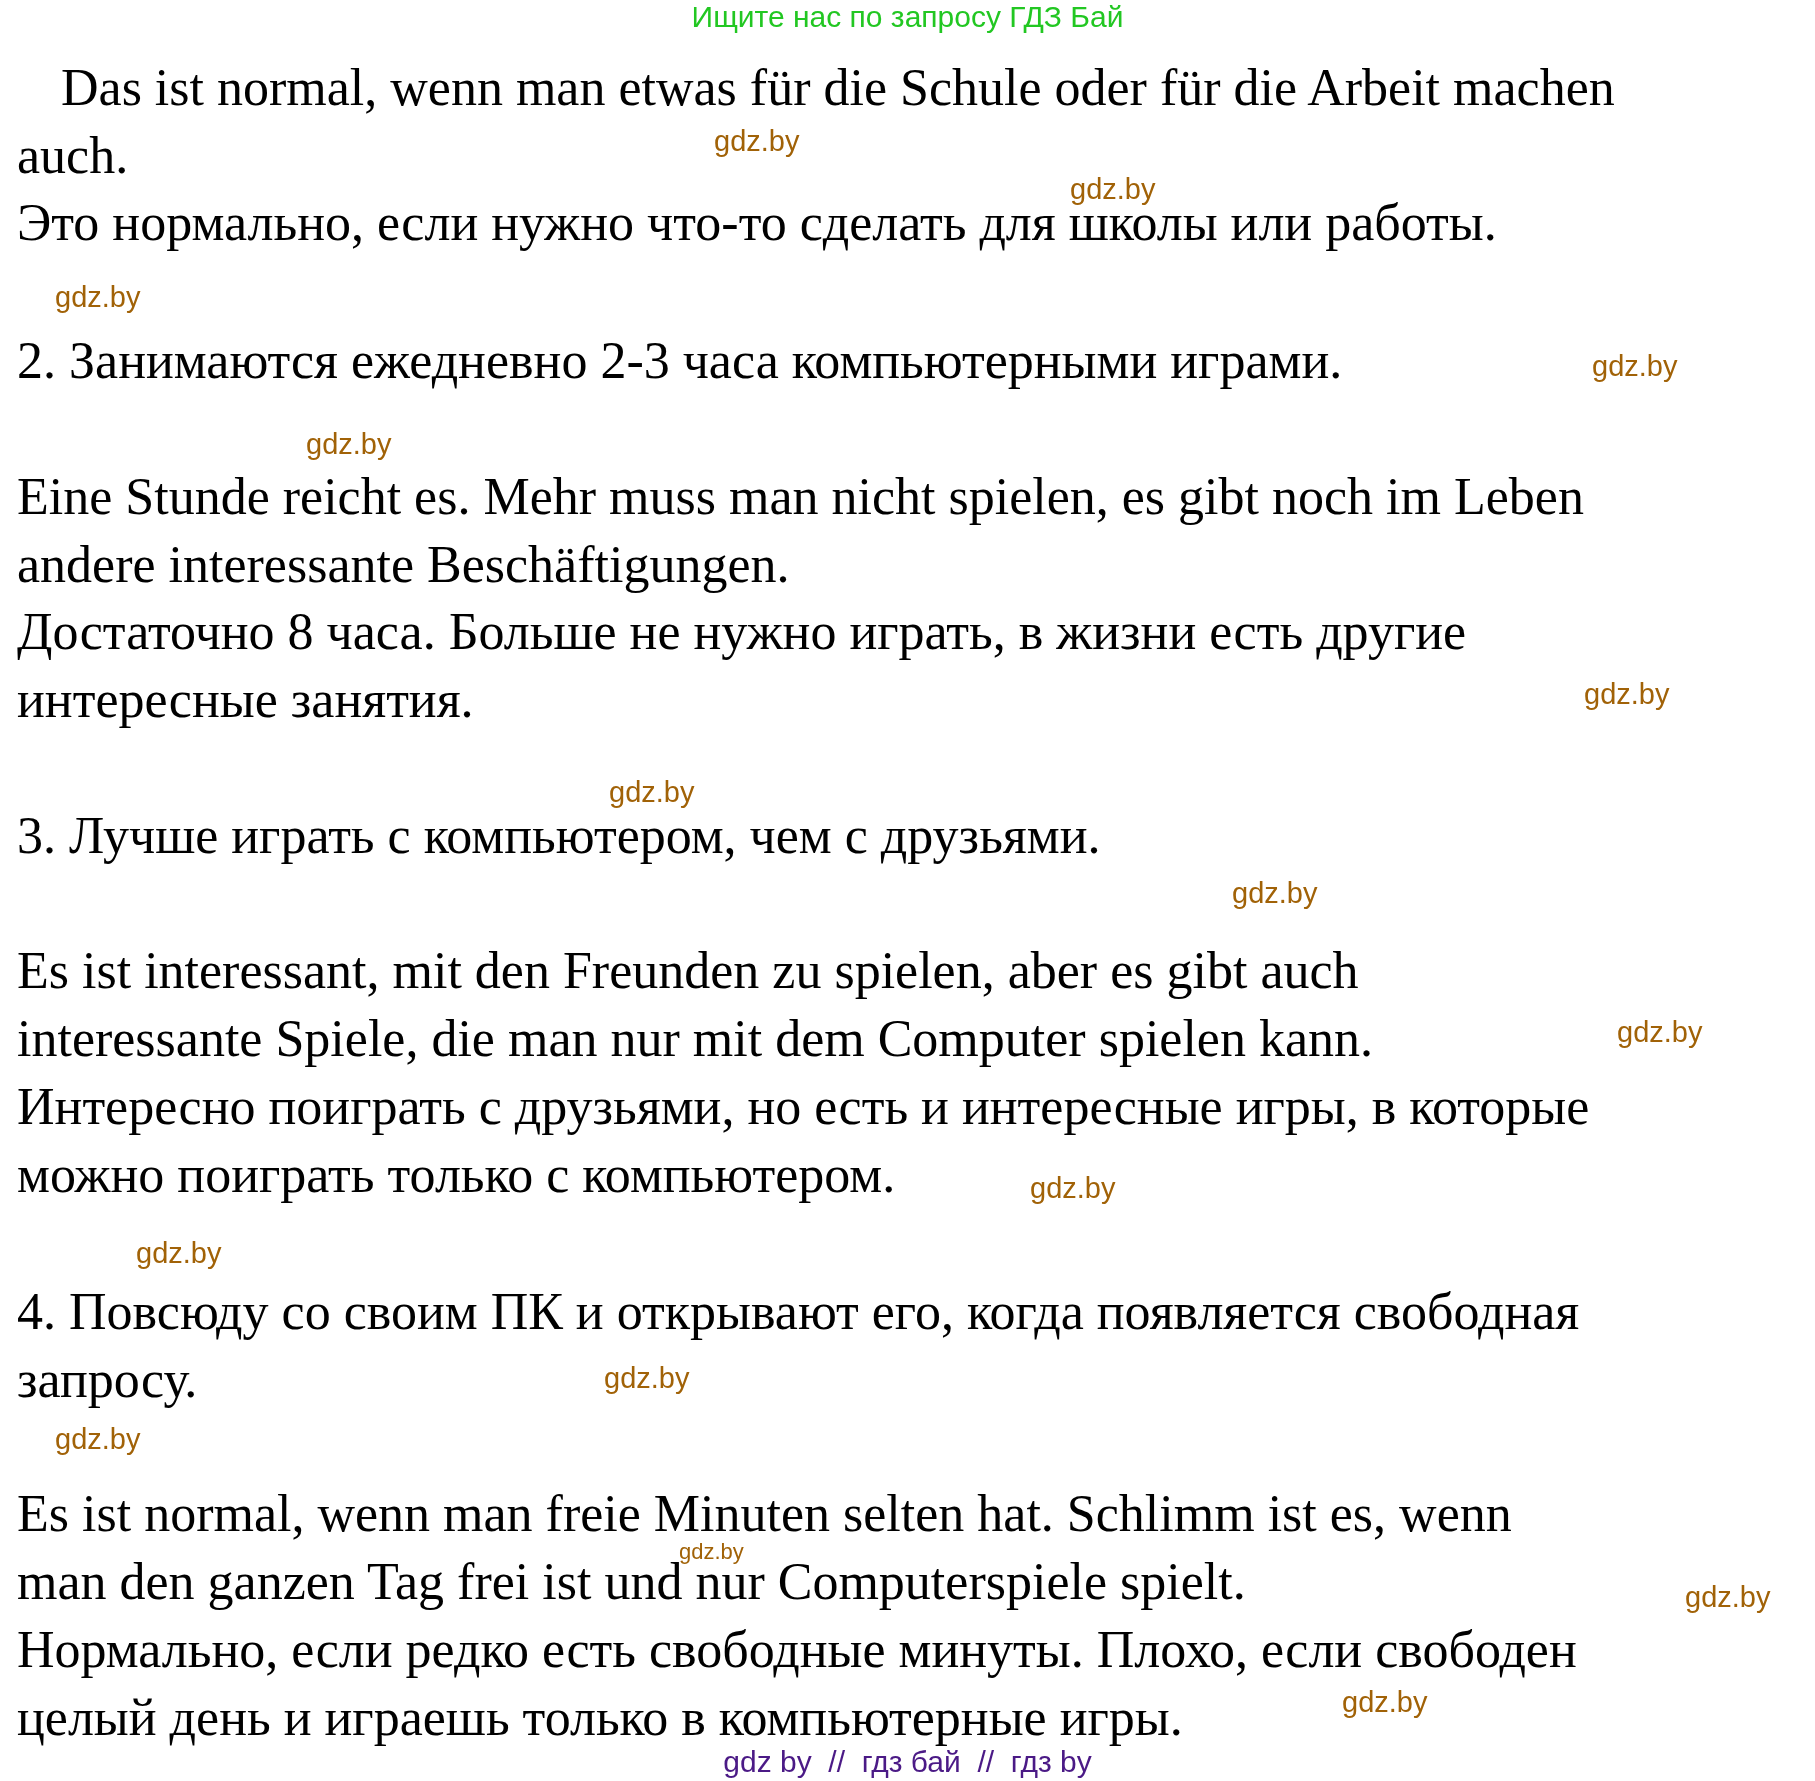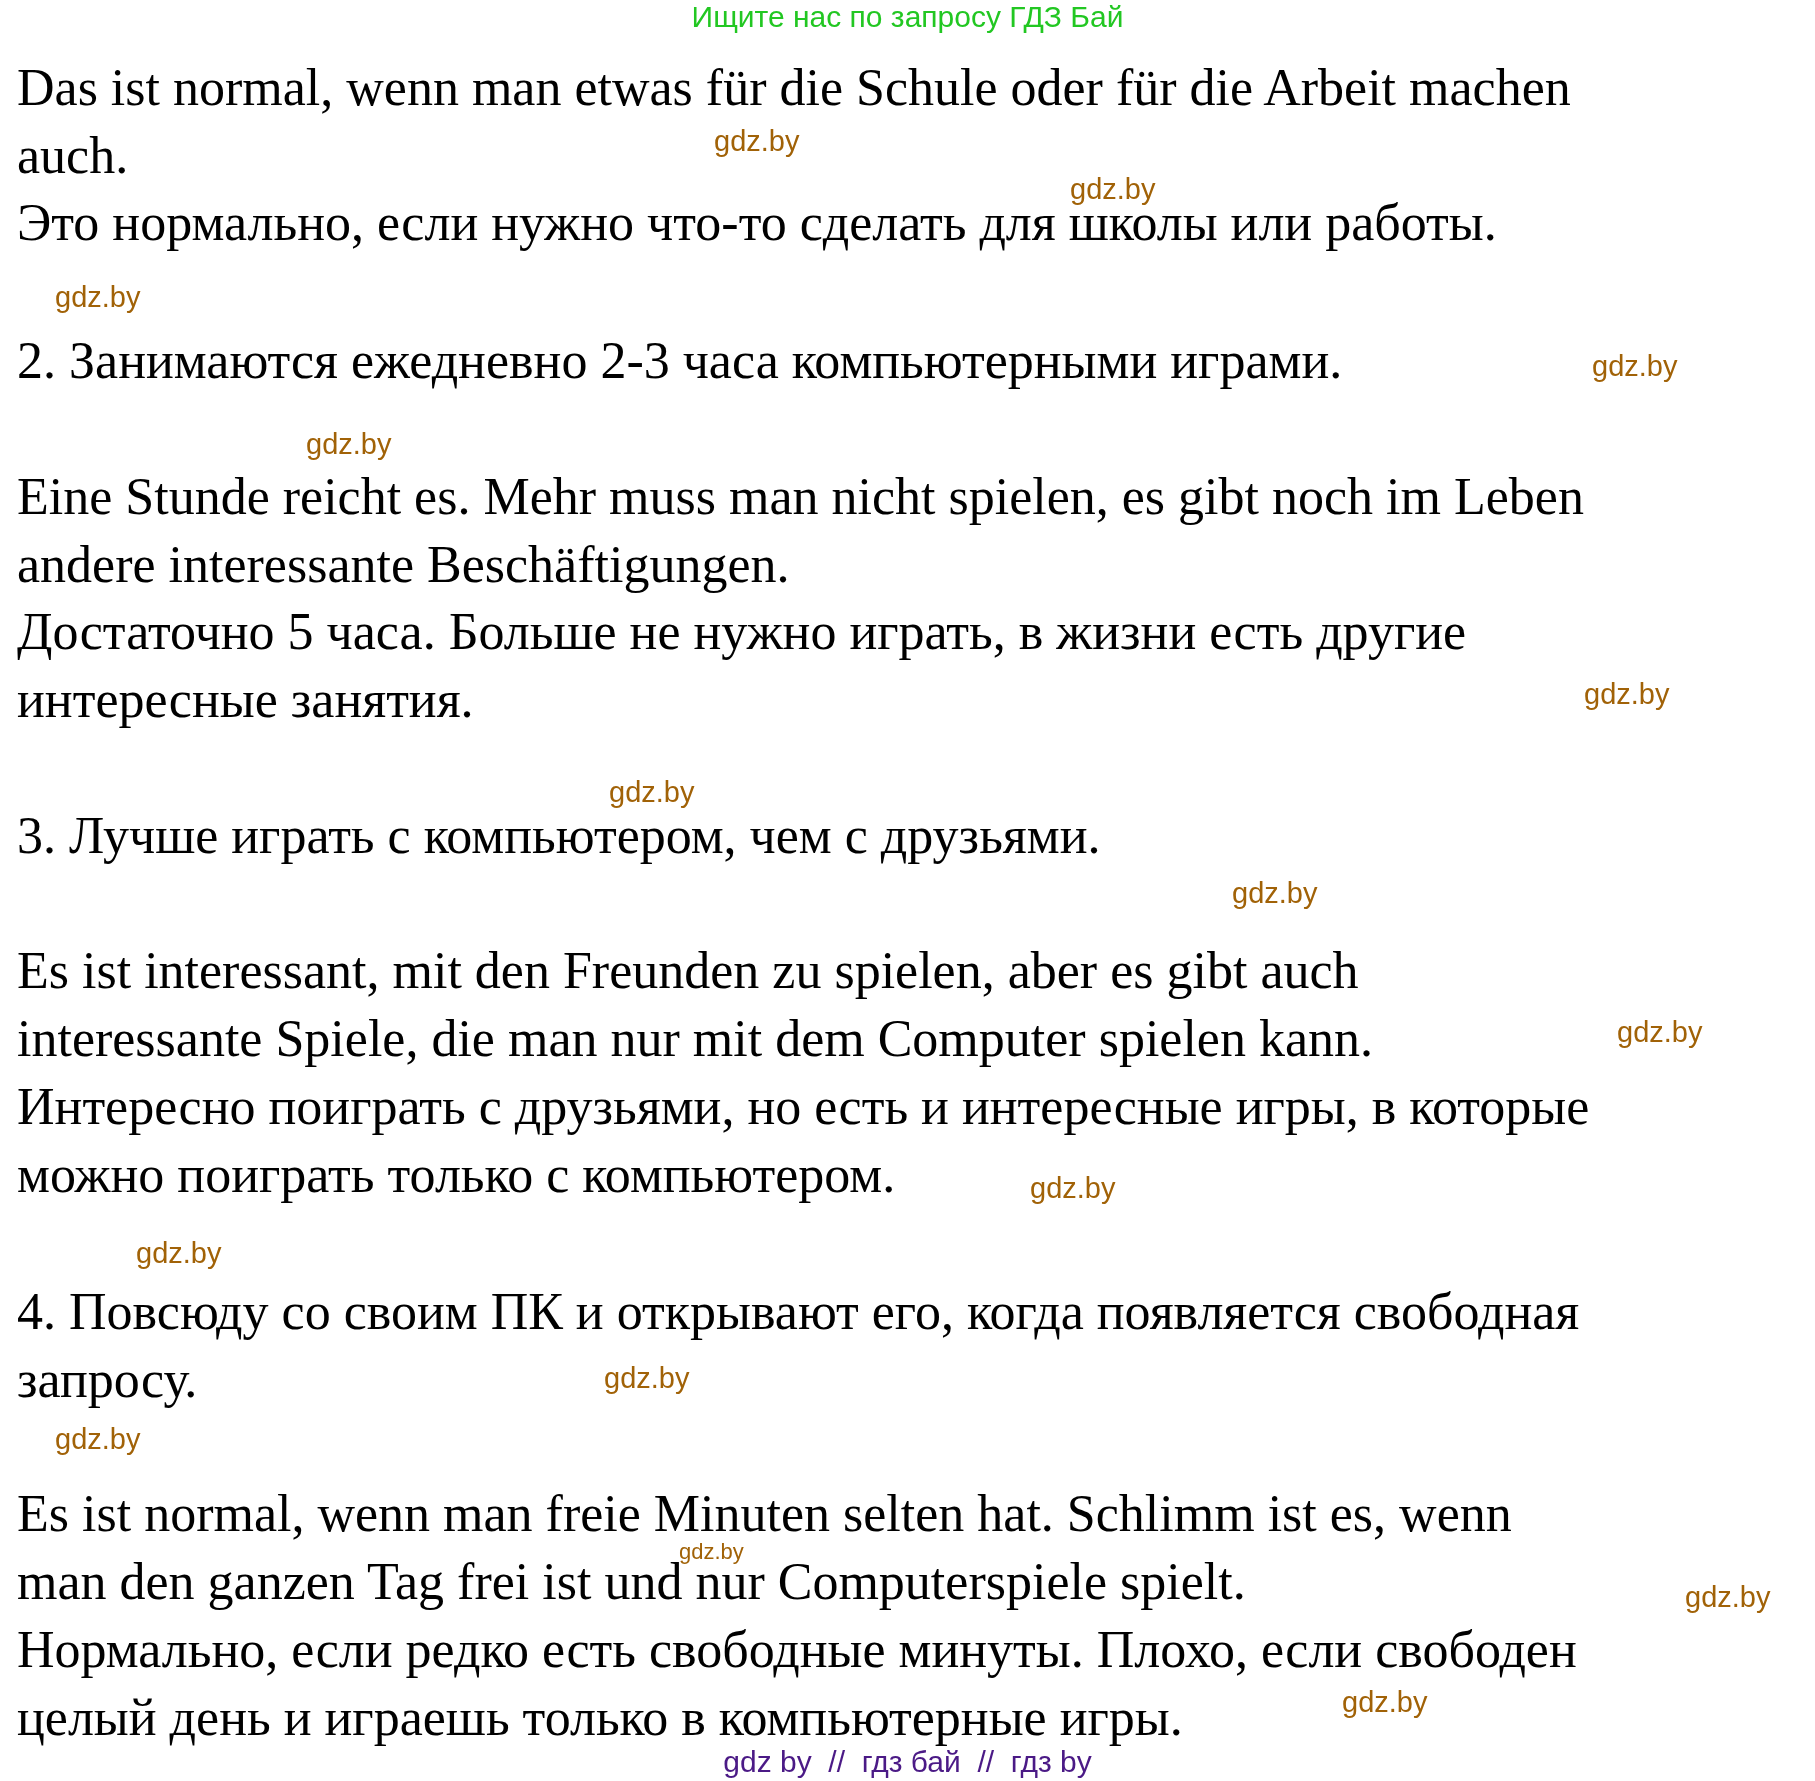--- a/index.html
+++ b/index.html
@@ -12,27 +12,27 @@
         white-space:nowrap; line-height:32px; }
   .wm.sm { font-size:22px; line-height:24px; }
   .ftr { position:absolute; left:0; width:1815px; top:1762px; text-align:center;
          font-family:"Liberation Sans", sans-serif; font-size:30px; color:#4b1a86; line-height:36px; transform:translateY(-50%); }
 </style>
 </head>
 <body>
 
 <div class="hdr" style="top:0px;">Ищите нас по запросу ГДЗ Бай</div>
 
-<div class="ln" style="top:58px;">Das ist normal, wenn man etwas für die Schule oder für die Arbeit machen</div>
+<div class="ln" style="top:58px;margin-left:44px;">Das ist normal, wenn man etwas für die Schule oder für die Arbeit machen</div>
 <div class="ln" style="top:126px;">auch.</div>
 <div class="ln" style="top:193px;">Это нормально, если нужно что-то сделать для школы или работы.</div>
 <div class="ln" style="top:331px;">2. Занимаются ежедневно 2-3 часа компьютерными играми.</div>
 <div class="ln" style="top:467px;">Eine Stunde reicht es. Mehr muss man nicht spielen, es gibt noch im Leben</div>
 <div class="ln" style="top:535px;">andere interessante Beschäftigungen.</div>
-<div class="ln" style="top:602px;">Достаточно 5 часа. Больше не нужно играть, в жизни есть другие</div>
+<div class="ln" style="top:602px;">Достаточно 8 часа. Больше не нужно играть, в жизни есть другие</div>
 <div class="ln" style="top:670px;">интересные занятия.</div>
 <div class="ln" style="top:806px;">3. Лучше играть с компьютером, чем с друзьями.</div>
 <div class="ln" style="top:941px;">Es ist interessant, mit den Freunden zu spielen, aber es gibt auch</div>
 <div class="ln" style="top:1009px;">interessante Spiele, die man nur mit dem Computer spielen kann.</div>
 <div class="ln" style="top:1077px;">Интересно поиграть с друзьями, но есть и интересные игры, в которые</div>
 <div class="ln" style="top:1145px;">можно поиграть только с компьютером.</div>
 <div class="ln" style="top:1282px;">4. Повсюду со своим ПК и открывают его, когда появляется свободная</div>
 <div class="ln" style="top:1350px;">запросу.</div>
 <div class="ln" style="top:1484px;">Es ist normal, wenn man freie Minuten selten hat. Schlimm ist es, wenn</div>
 <div class="ln" style="top:1552px;">man den ganzen Tag frei ist und nur Computerspiele spielt.</div>

